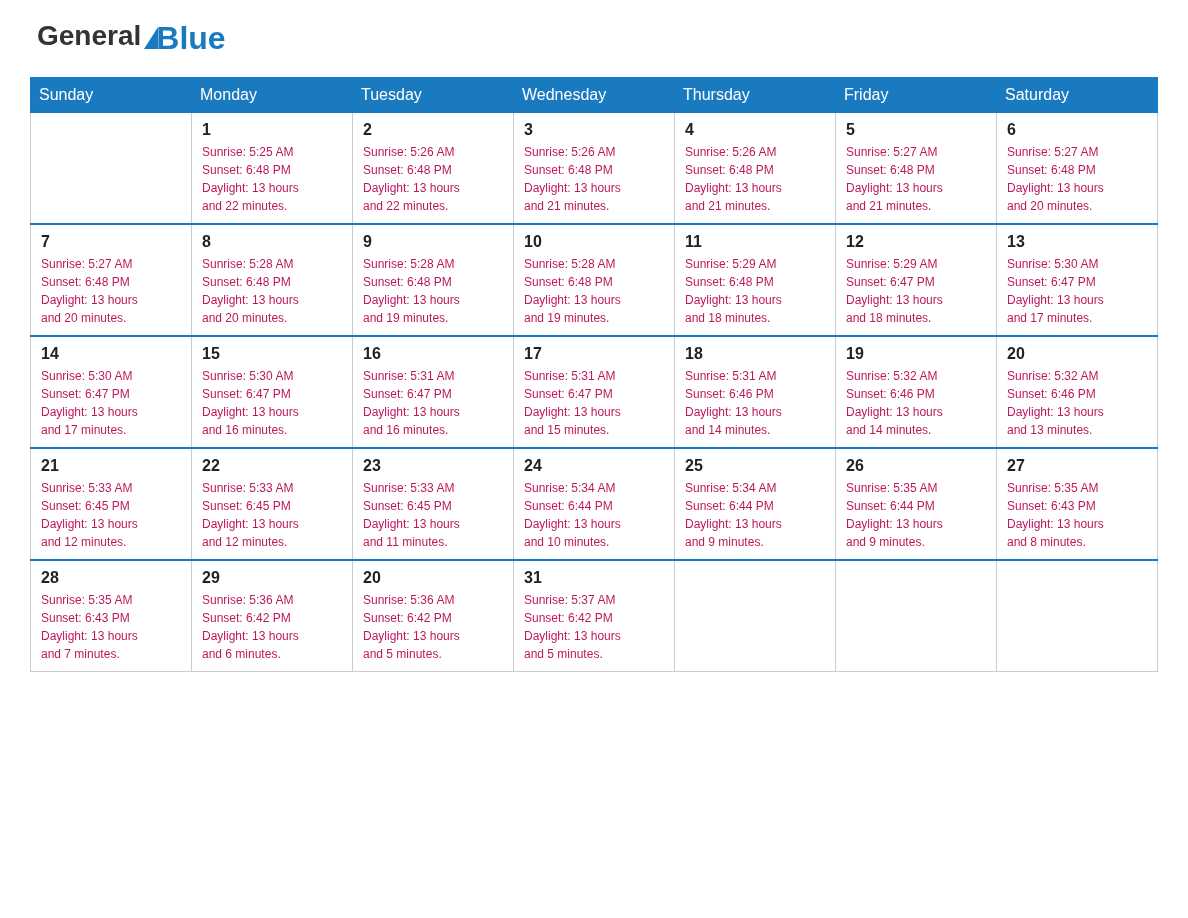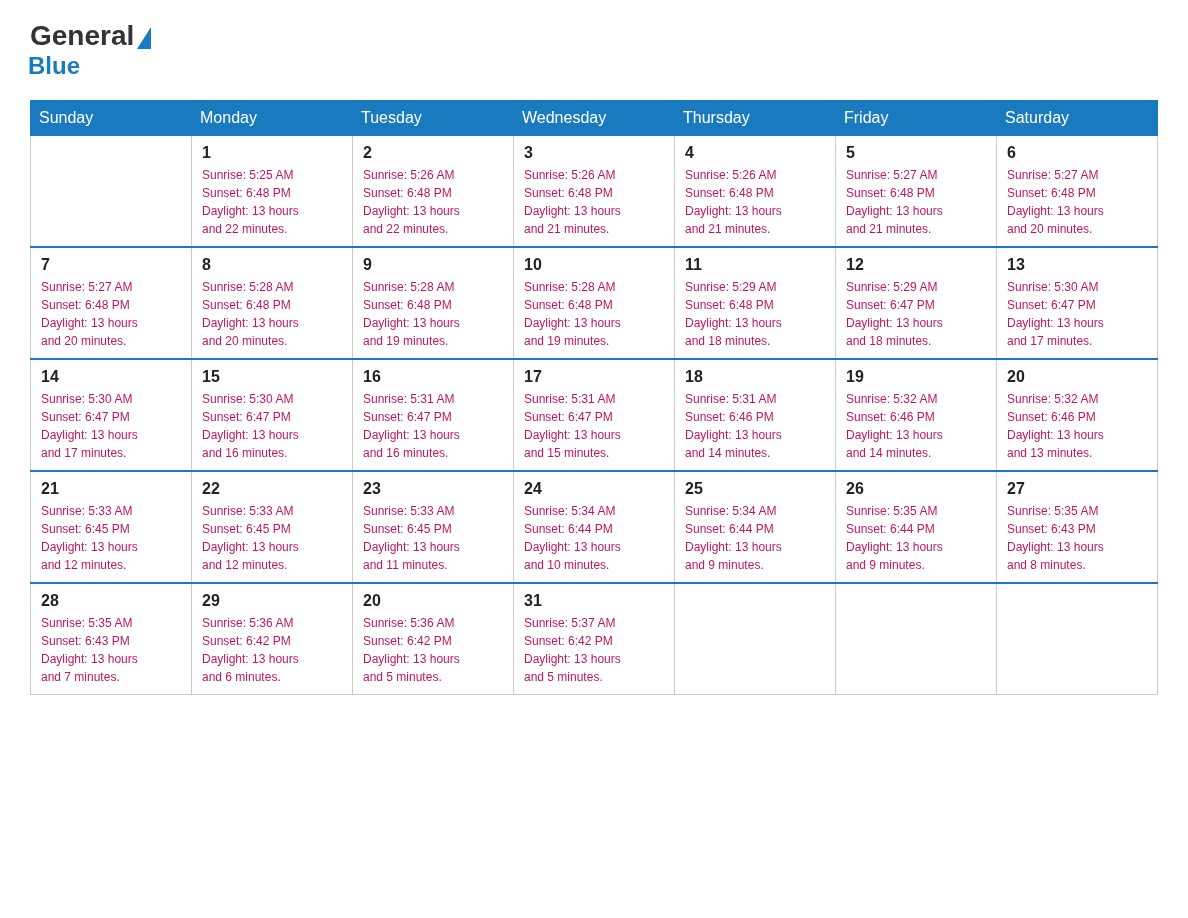--- a/index.html
+++ b/index.html
@@ -11,42 +11,43 @@
       min-height: 918px;
     }
     .header {
       display: flex;
       justify-content: space-between;
       align-items: flex-start;
       margin-bottom: 20px;
     }
     .logo {
       display: flex;
-      flex-direction: column;
+      flex-direction: row;
       align-items: flex-start;
+      margin-left: 7px;
     }
     .logo-top {
       display: flex;
       align-items: center;
     }
     .logo-general {
       font-size: 28px;
       font-weight: bold;
       color: #333;
     }
     .logo-triangle {
       width: 0;
       height: 0;
       border-left: 14px solid transparent;
       border-bottom: 22px solid #1a7abf;
       margin-left: 3px;
       margin-top: 4px;
     }
     .logo-blue {
-      font-size: 24px;
+      font-size: 32px;
       font-weight: bold;
       color: #1a7abf;
       margin-left: -2px;
     }
     .title-section {
       text-align: right;
     }
     .month-year {
       font-size: 52px;
       font-weight: normal;

